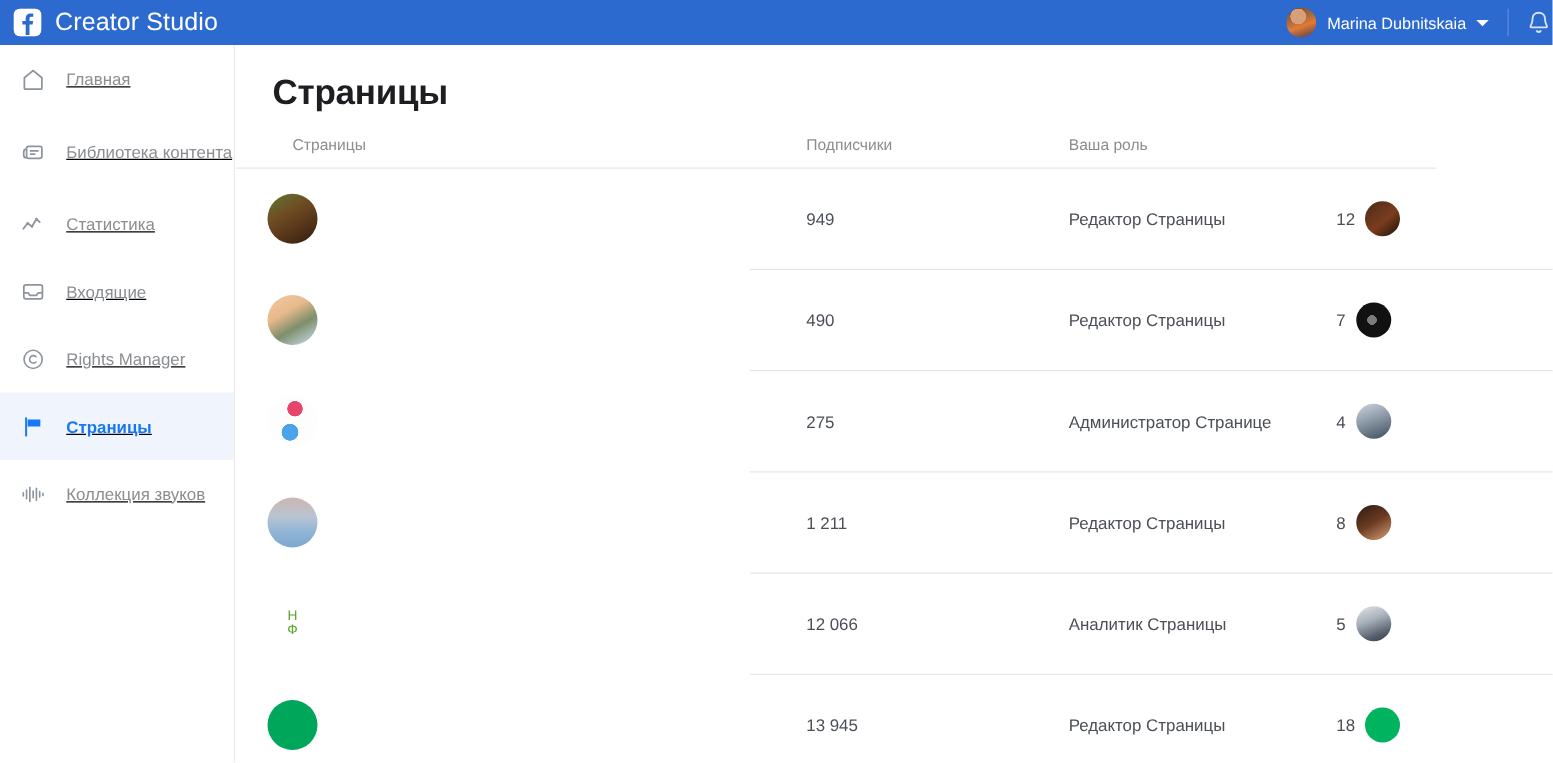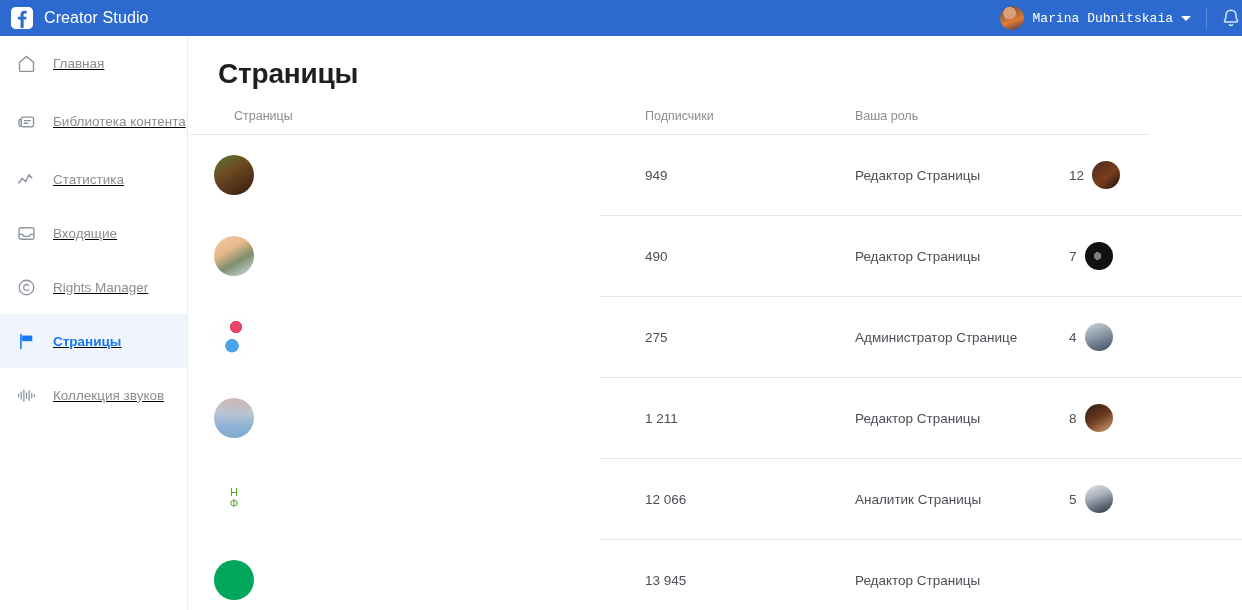--- a/index.html
+++ b/index.html
@@ -18,26 +18,26 @@
     display:flex; align-items:center;
     overflow:hidden;
   }
   .brand{ display:flex; align-items:center; height:36px; padding-left:11px; }
   .fb-logo{
     width:22px; height:22px; border-radius:5px;
     background:#ffffff; position:relative; flex:none;
   }
   .fb-logo svg{ position:absolute; left:0; top:0; }
   .brand-title{
-    color:#ffffff; font-size:16px; letter-spacing:.1px;
+    color:#ffffff; font-size:20px; letter-spacing:.1px;
     margin-left:11px; white-space:nowrap;
   }
   .topbar-right{
     margin-left:auto; display:flex; align-items:center; height:36px;
-    padding-right:0px; white-space:nowrap;font-family:Liberation Mono, monospace;
+    padding-right:0px; white-space:nowrap;
   }
   .avatar-me{
     width:24px; height:24px; border-radius:50%;
     background:
       radial-gradient(circle at 40% 30%, #d8a07a 0 28%, transparent 29%),
       linear-gradient(160deg,#6b4a35 0%, #a9683e 38%, #e07b32 60%, #4a3a55 100%);
     flex:none;
   }
   .user-name{
     color:#ffffff; font-size:13px; margin-left:9px; white-space:nowrap;
@@ -324,16 +324,20 @@
     <div class="sep-wrap">
         <div class="sep-right"></div>
       </div>
 
     <div class="trow">
       <div class="cell-page">
         <div class="page-av" style="background:#00a65a;"></div>
       </div>
       <div class="td cell-subs">13 945</div>
       <div class="td cell-role">Редактор Страницы</div>
+      <div class="cell-roles">
+        <span class="roles-count">18</span>
+        <span class="role-av" style="background:#00b35f;"></span>
+      </div>
     </div>
 
   </div>
 </div>
 
 </body></html>

